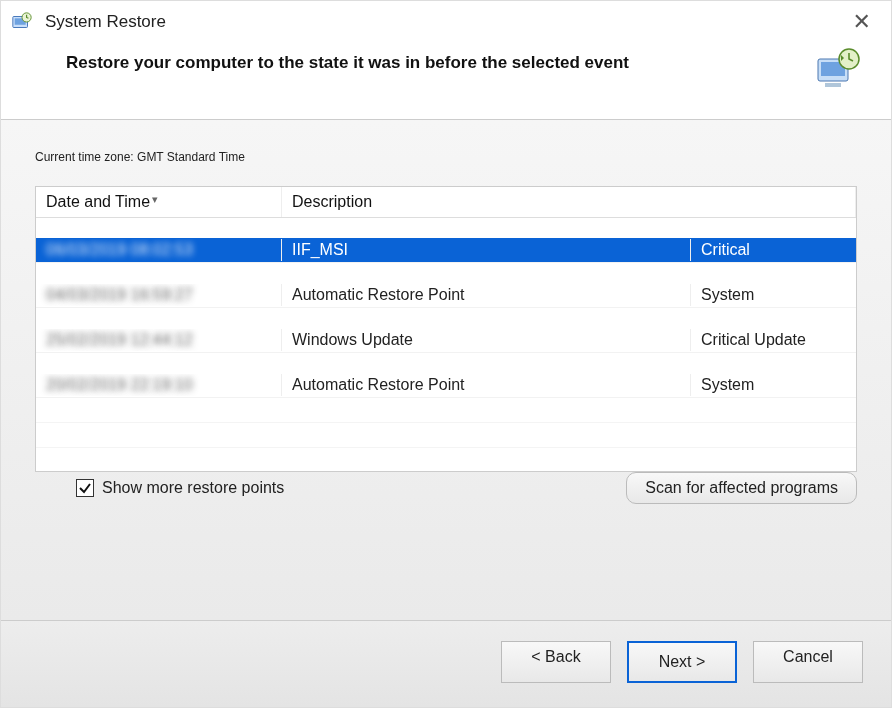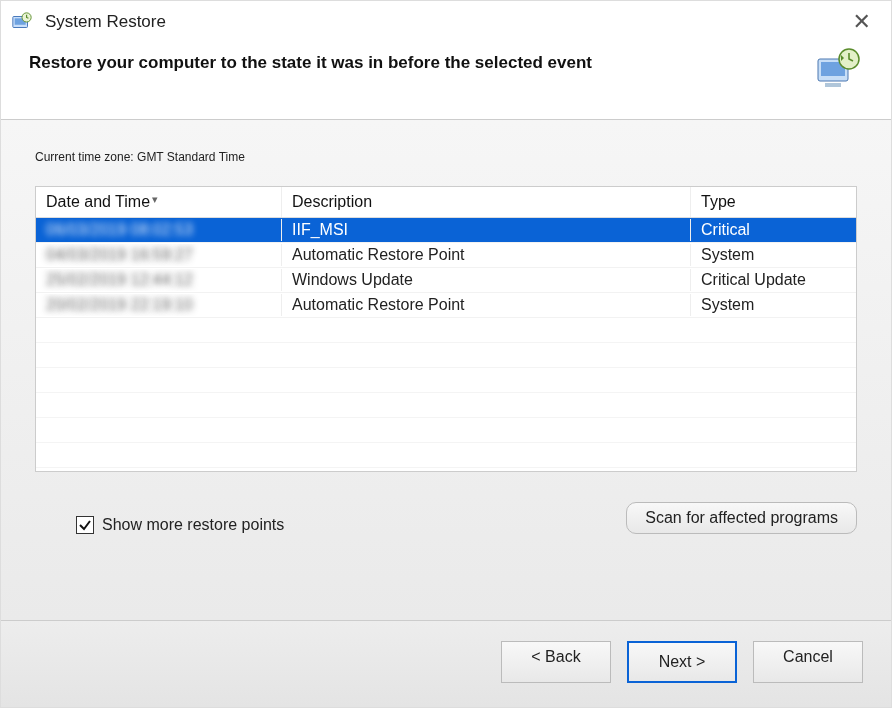--- a/index.html
+++ b/index.html
@@ -10,47 +10,47 @@
       width: 892px;
       height: 708px;
       overflow: hidden;
       position: relative;
     }
     .window { width: 892px; height: 708px; border: 1px solid #ddd; display: flex; flex-direction: column; }
     .titlebar { display: flex; align-items: center; padding: 8px 14px 6px 10px; gap: 8px; }
     .titlebar .title { font-size: 17px; color: #222; flex: 1; margin-left:4px;}
     .close-x { font-size: 22px; color: #555; cursor: default; padding: 0 6px; }
     .header-section { padding: 6px 28px 28px 28px; display: flex; align-items: flex-start; }
-    .header-section .heading { font-size: 17px; font-weight: 600; color: #111; flex: 1; padding-top:6px;}
+    .header-section .heading { font-size: 17px; font-weight: 600; color: #111; flex: 1; padding-top:6px;margin-left:37px;}
     .header-section .header-icon { width: 48px; height: 44px; }
     .divider { height: 1px; background: #ccc; }
     .content {
       flex: 1;
       background: linear-gradient(#f6f6f6, #eaeaea);
       padding: 30px 34px 18px 34px;
       display: flex;
       flex-direction: column;
     }
     .tz { font-size: 12px; color: #222; margin-bottom: 22px; }
     .table-wrap { border: 1px solid #ccc; background: #fff; height: 286px; overflow:hidden;}
     .thead, .row { display: flex; }
     .thead { border-bottom: 1px solid #ddd; background: #fff; }
     .th, .td { padding: 6px 10px; font-size: 16px; color: #222; border-right: 1px solid #eee; white-space: nowrap; overflow: hidden; }
     .th { font-weight: 400; color: #111; display:flex; gap:2px;}
     .col-date { width: 246px; flex: 0 0 246px; }
     .col-desc { flex: 1; }
     .col-type { width: 165px; flex: 0 0 165px; border-right:none;}
-    .row { border-bottom: 1px solid #f2f2f2; height: 25px; align-items:center;}
+    .row { border-bottom: 1px solid #f2f2f2; height: 25px; align-items:center;margin-top:20px;}
     .row .td { padding: 2px 10px; font-size: 16px;}
     .row.selected { background: #0a63d6; color: #fff; }
     .row.selected .td { color: #fff; }
     .blur { color: transparent; text-shadow: 0 0 6px rgba(80,80,80,0.9); user-select:none;}
     .row.selected .blur { text-shadow: 0 0 6px rgba(255,255,255,0.95); }
     .empty-row { height: 25px; border-bottom: 1px solid #f4f4f4; }
-    .below-table { display:flex; align-items:flex-end; justify-content:space-between; margin-top:30px;padding-left:41px;}
+    .below-table { display:flex; align-items:center; justify-content:space-between; padding-left:41px;}
     .chk-wrap { display:flex; align-items:center; gap:8px; font-size:16px; color:#222;}
     .chk { width:18px; height:18px; border:1px solid #333; background:#fff; display:flex; align-items:center; justify-content:center;}
     .chk svg { width:14px; height:14px;}
     .btn { background: linear-gradient(#f8f8f8,#e8e8e8); border:1px solid #bbb; padding: 6px 18px; font-size:16px; color:#222; cursor:default; min-width:100px; text-align:center;}
     .scan-btn { min-width:220px;border-radius:10px;}
     .footer { background: linear-gradient(#ededed,#e4e4e4); border-top:1px solid #ccc; padding: 20px 28px 24px 28px; display:flex; justify-content:flex-end; gap:16px;}
     .footer .btn { min-width:110px; padding:6px 20px;}
     .btn.default { border:2px solid #0a63d6; padding:10px 19px;}
     .sort-icon { font-size:11px; color:#666; }
     .app-icon svg, .header-icon svg { width:100%; height:100%; }
@@ -94,23 +94,20 @@
 
     <div class="table-wrap">
       <div class="thead">
         <div class="th col-date">
           <span>Date and Time</span>
           <span class="sort-icon">▾</span>
         </div>
         <div class="th col-desc">
           <span>Description</span>
         </div>
-        <div class="th col-type">
-          <span>Type</span>
-        </div>
       </div>
 
       <div class="row selected">
         <div class="td col-date"><span class="blur">06/03/2019 08:02:53</span></div>
         <div class="td col-desc">IIF_MSI</div>
         <div class="td col-type">Critical</div>
       </div>
       <div class="row">
         <div class="td col-date"><span class="blur">04/03/2019 16:59:27</span></div>
         <div class="td col-desc">Automatic Restore Point</div>

